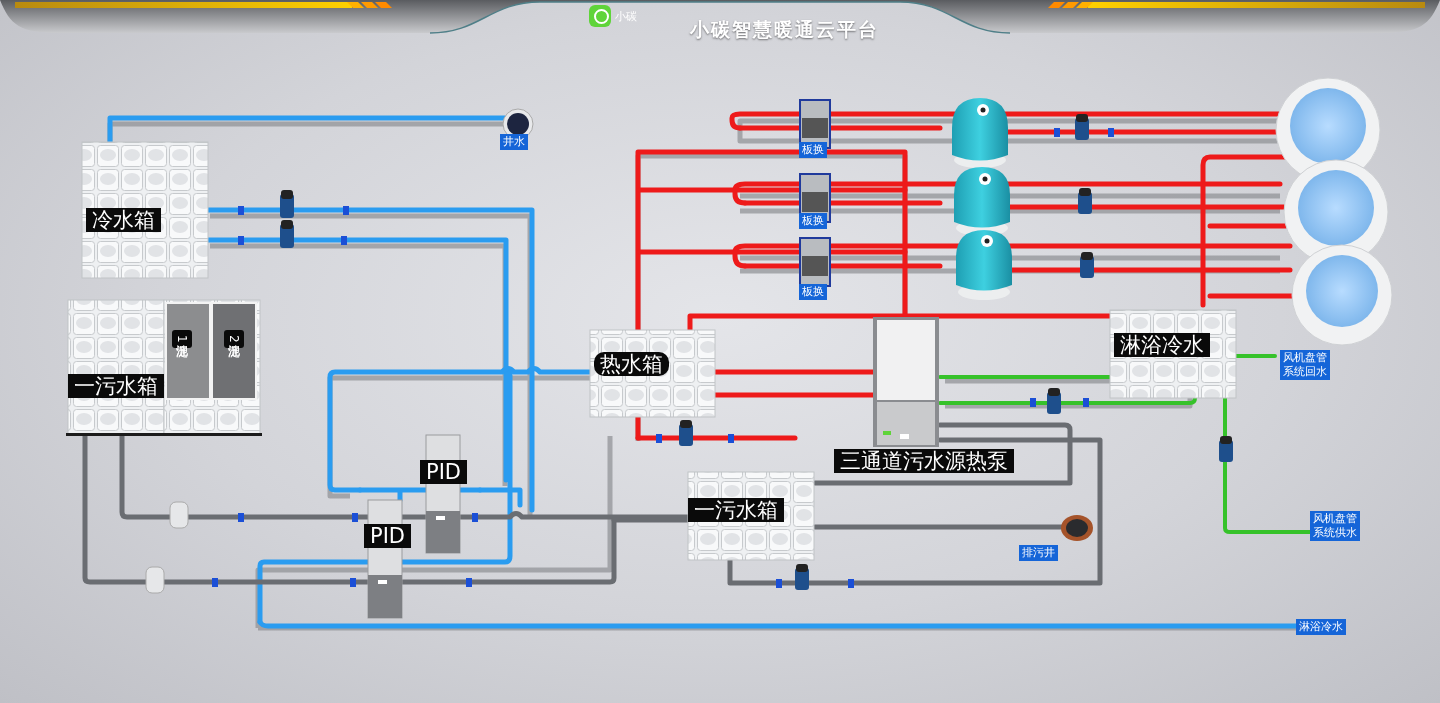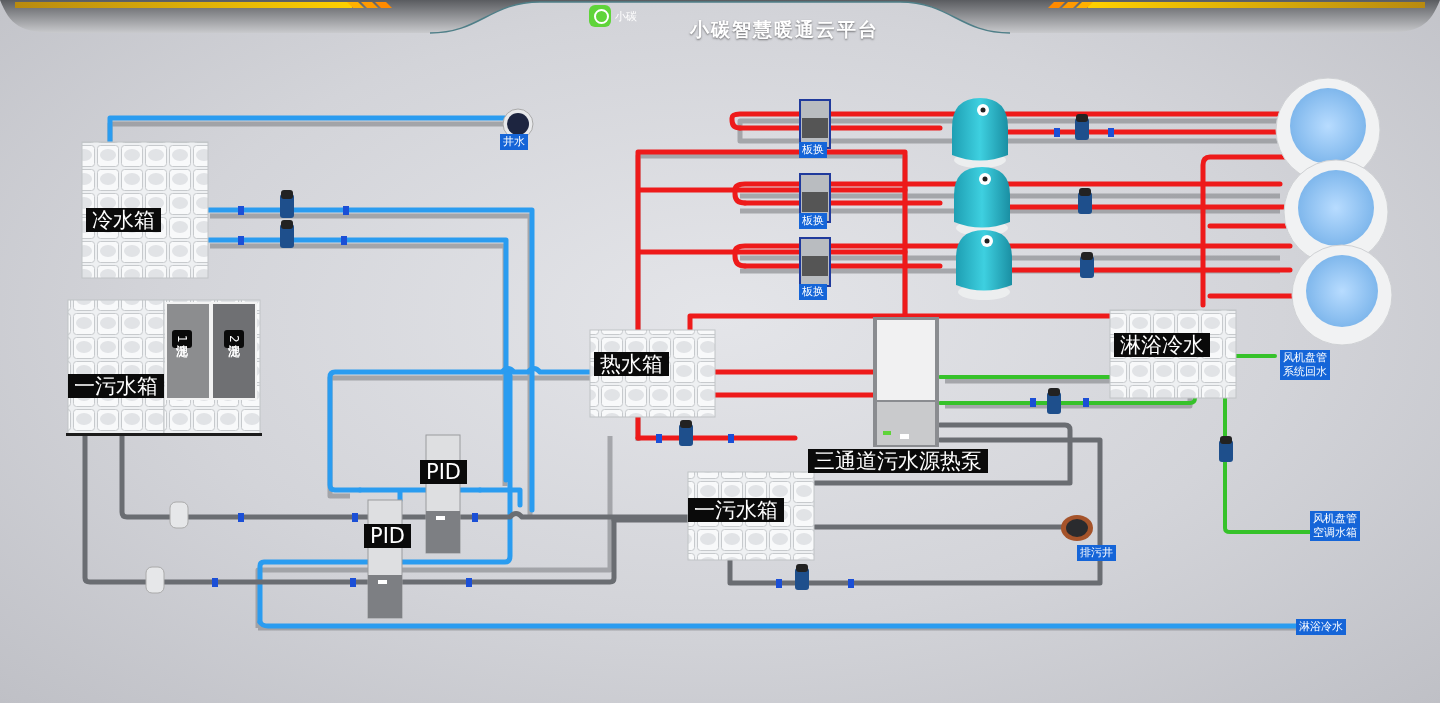--- a/index.html
+++ b/index.html
@@ -295,34 +295,34 @@
     <rect x="1108" y="128" width="6" height="9"></rect>
     <rect x="1030" y="398" width="6" height="9"></rect>
     <rect x="1083" y="398" width="6" height="9"></rect>
   </g>
 </svg>
 
 <div class="lbl" style="left:86px;top:208px;">冷水箱</div>
 <div class="lbl" style="left:68px;top:374px;font-family:Liberation Serif, serif;">一污水箱</div>
 <div class="lbl v" style="left:172px;top:330px;">沉淀池1</div>
 <div class="lbl v" style="left:224px;top:330px;">沉淀池2</div>
-<div class="lbl" style="left:594px;top:352px;">热水箱</div>
+<div class="lbl" style="left:594px;top:352px;border-radius:10px;">热水箱</div>
 <div class="lbl" style="left:688px;top:498px;">一污水箱</div>
-<div class="lbl" style="left:808px;top:449px;">三通道污水源热泵</div>
+<div class="lbl" style="left:834px;top:449px;">三通道污水源热泵</div>
 <div class="lbl" style="left:1114px;top:333px;">淋浴冷水</div>
 <div class="lbl" style="left:420px;top:460px;">PID</div>
 <div class="lbl" style="left:364px;top:524px;">PID</div>
 
 <div class="tag" style="left:799px;top:142px;">板换</div>
 <div class="tag" style="left:799px;top:213px;">板换</div>
 <div class="tag" style="left:799px;top:284px;">板换</div>
 
 <div class="tag" style="left:500px;top:134px;">井水</div>
-<div class="tag" style="left:1077px;top:545px;">排污井</div>
+<div class="tag" style="left:1019px;top:545px;">排污井</div>
 <div class="tag two" style="left:1280px;top:350px;">
   <div>风机盘管</div>
   <div>系统回水</div>
 </div>
 <div class="tag two" style="left:1310px;top:511px;">
   <div>风机盘管</div>
-  <div>空调水箱</div>
+  <div>系统供水</div>
 </div>
 <div class="tag" style="left:1296px;top:619px;">淋浴冷水</div>
 
 </body></html>

